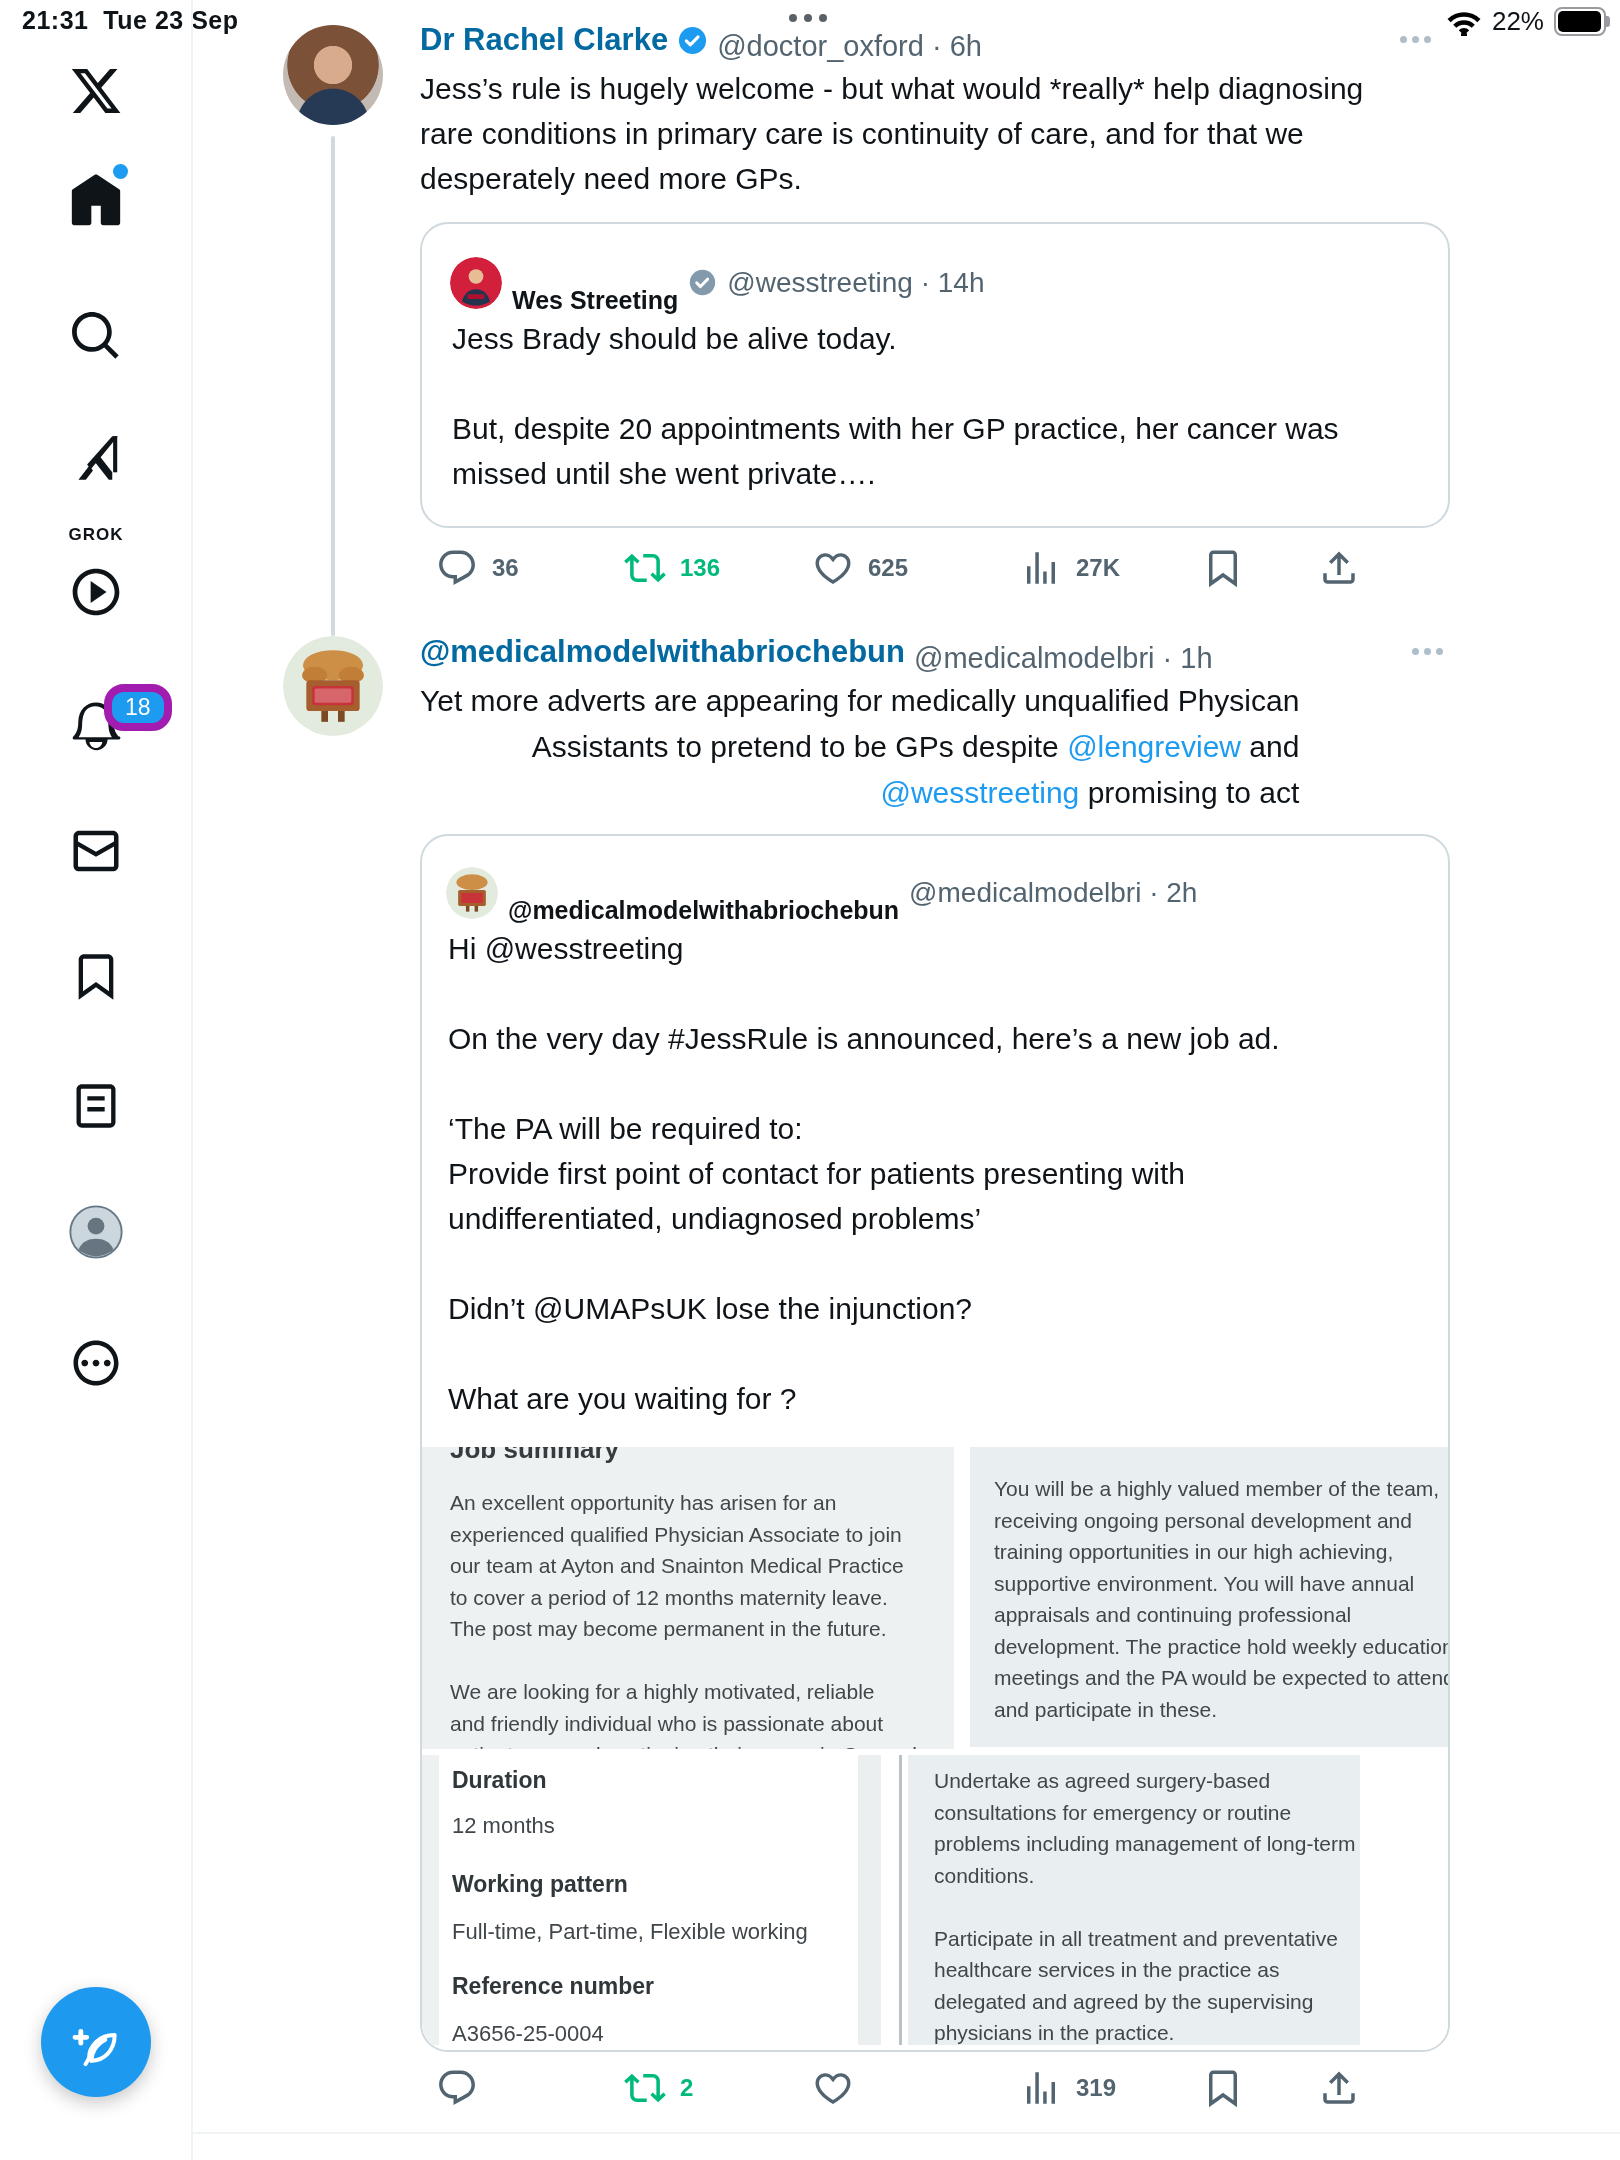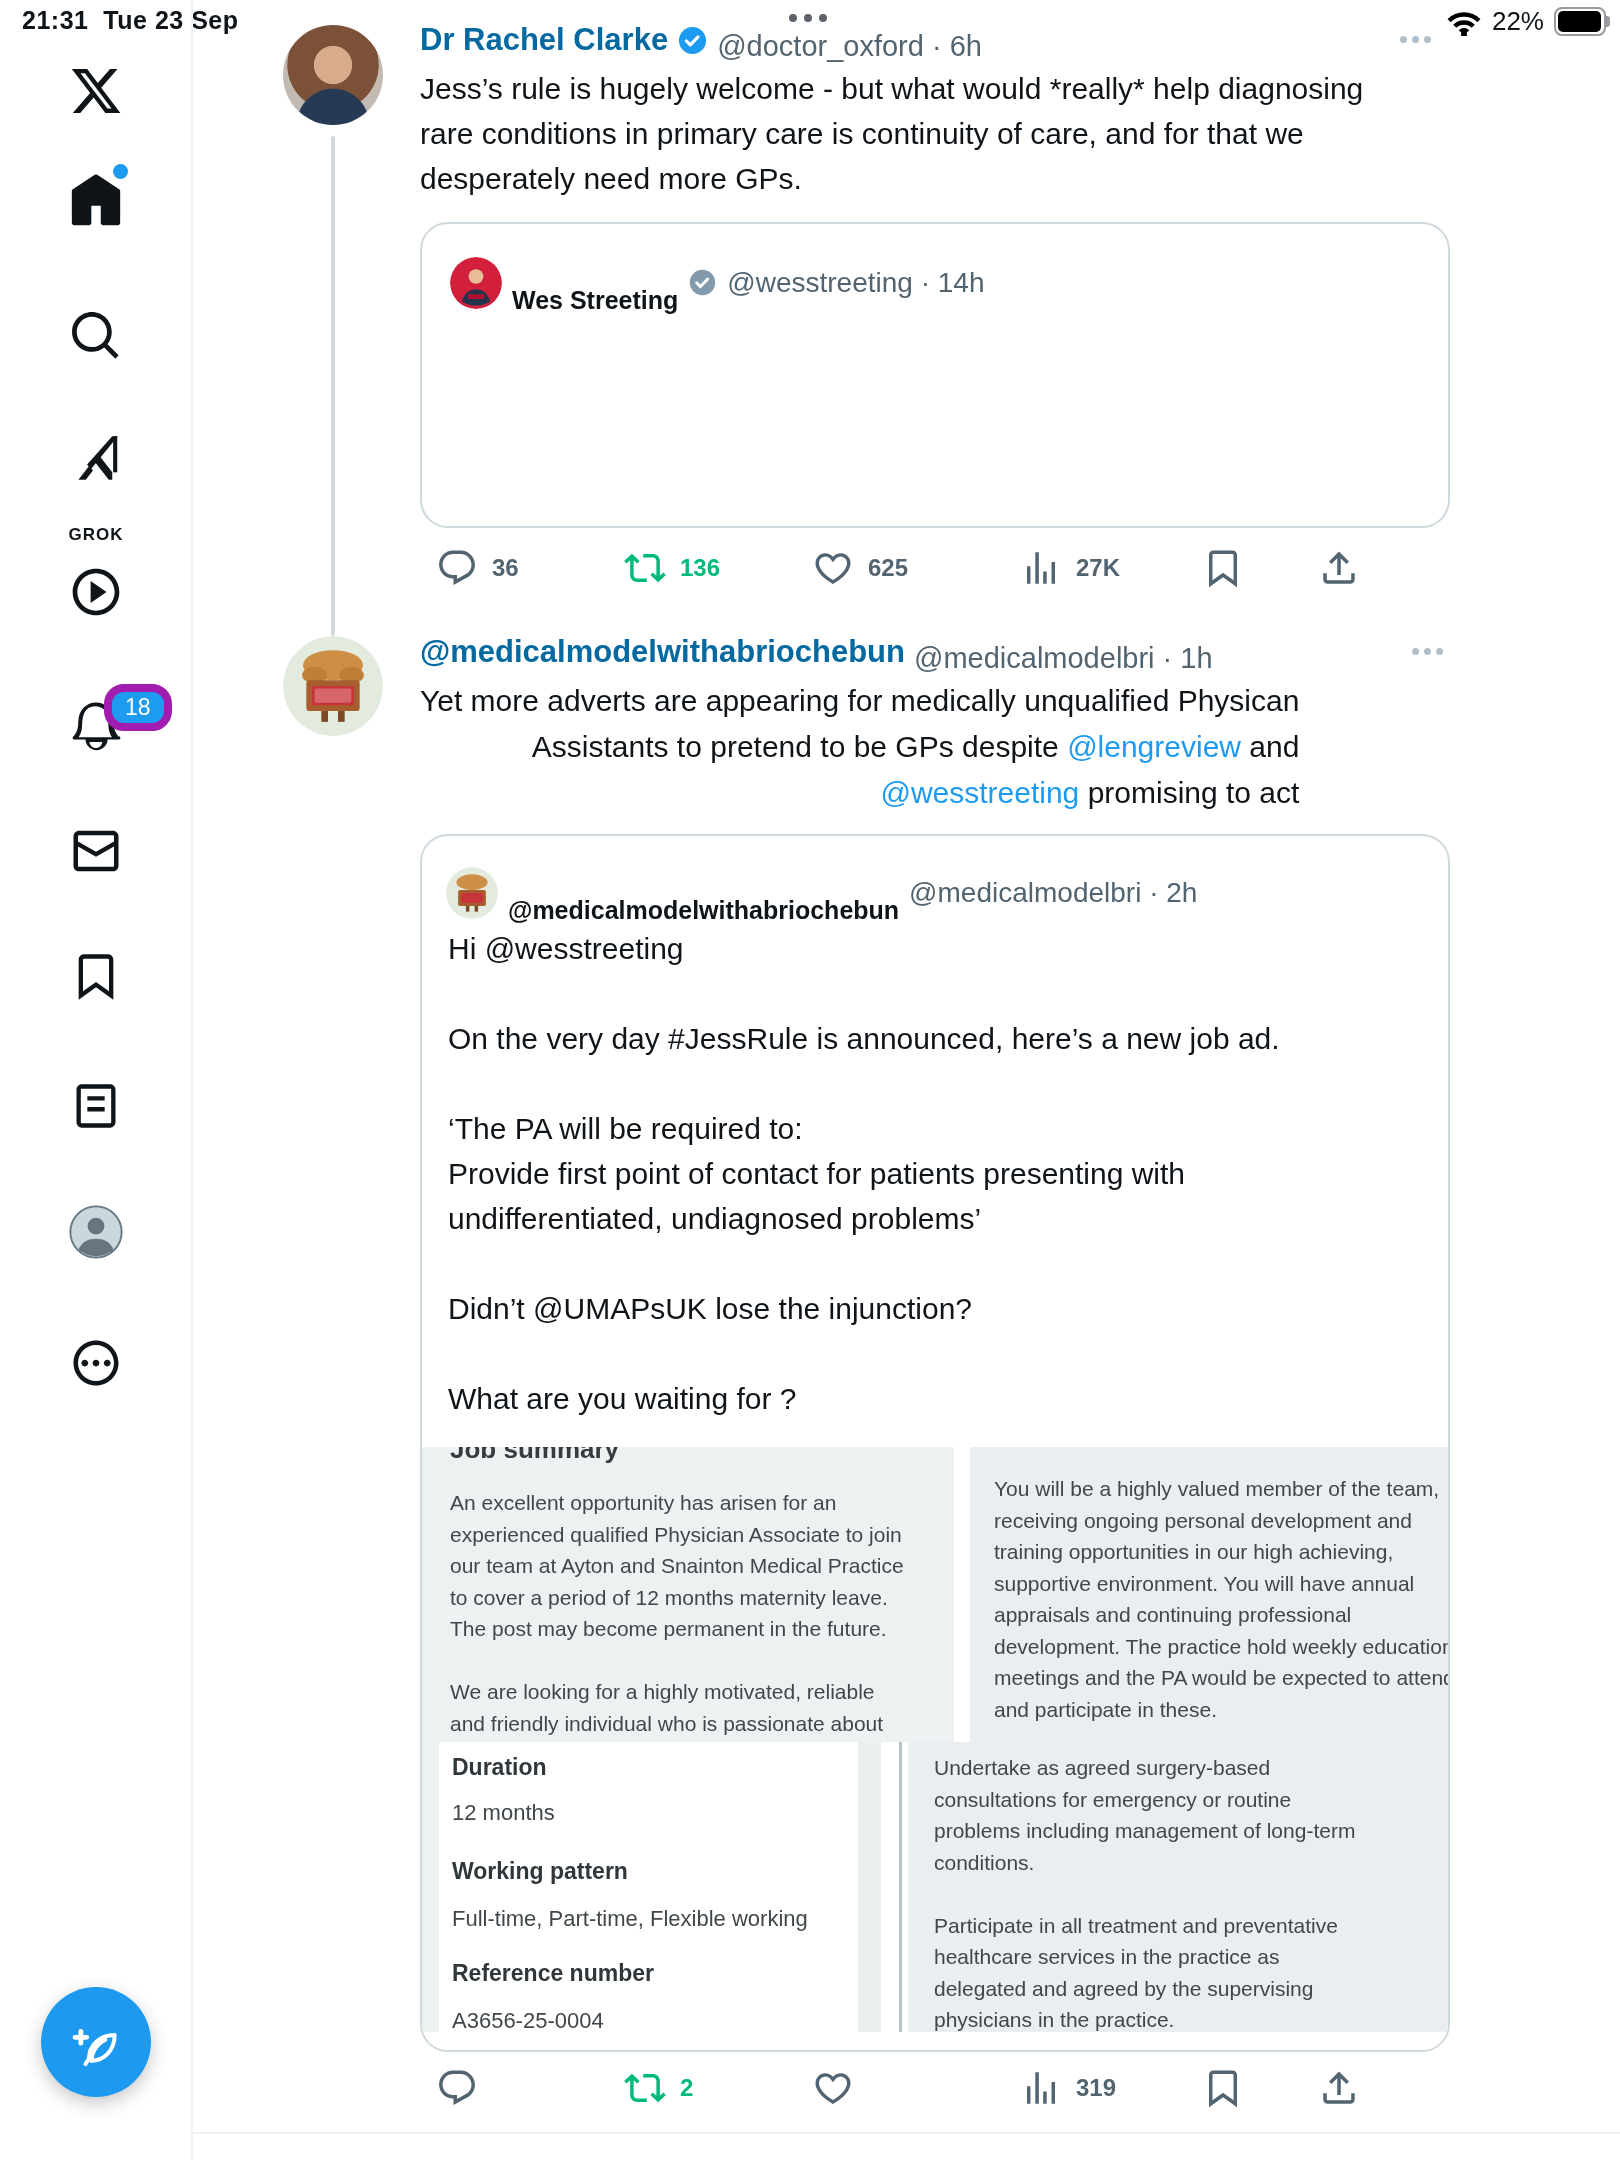--- a/index.html
+++ b/index.html
@@ -208,20 +208,24 @@
       </span>
       <span class="q-name">Wes Streeting</span>
       <span>
         <svg width="29" height="29" viewBox="0 0 24 24">
             <circle cx="12" cy="12" r="10.5" fill="#829aab"></circle>
             <path d="M7.2 12.3l3.1 3.1 6-6.2" stroke="#fff" stroke-width="2.4" fill="none" stroke-linecap="round" stroke-linejoin="round"></path>
           </svg>
       </span>
       <span class="q-handle">@wesstreeting · 14h</span>
     </div>
+    <div class="q-text" style="position:absolute;left:30px;top:92px;">Jess Brady should be alive today.
+
+But, despite 20 appointments with her GP practice, her cancer was
+missed until she went private….</div>
   </div>
 
   <div class="abs eng-row" style="top:538px;">
     <div class="eng" style="left:16px;">
       <svg width="42" height="42" viewBox="0 0 24 24" fill="#536471">
           <path d="M1.751 10c0-4.42 3.584-8 8.005-8h4.366c4.49 0 8.129 3.64 8.129 8.13 0 2.96-1.607 5.68-4.196 7.11l-8.054 4.46v-3.69h-.067c-4.49.1-8.183-3.51-8.183-8.01zm8.005-6c-3.317 0-6.005 2.69-6.005 6 0 3.37 2.77 6.08 6.138 6.01l.351-.01h1.761v2.3l5.087-2.81c1.951-1.08 3.163-3.13 3.163-5.36 0-3.39-2.744-6.13-6.129-6.13H9.756z"></path>
         </svg>
       <span class="cnt">36</span>
     </div>
     <div class="eng green" style="left:204px;">
@@ -327,21 +331,21 @@
         <div class="job-text" style="position:absolute;left:24px;top:26px;">You will be a highly valued member of the team,
 receiving ongoing personal development and
 training opportunities in our high achieving,
 supportive environment. You will have annual
 appraisals and continuing professional
 development. The practice hold weekly education
 meetings and the PA would be expected to attend
 and participate in these.</div>
       </div>
 
-      <div class="jpanel" style="left:0;top:295px;width:1026px;height:290px;background:#fff;">
+      <div class="jpanel" style="left:0;top:308px;width:938px;height:290px;background:#fff;">
         <div style="position:absolute;left:0;top:0;width:17px;height:290px;background:#eef1f1;"></div>
         <div style="position:absolute;left:436px;top:0;width:23px;height:290px;background:#eceff0;"></div>
         <div style="position:absolute;left:477px;top:0;width:3px;height:290px;background:#b9c2c6;"></div>
         <div style="position:absolute;left:486px;top:0;width:540px;height:290px;background:#e9eef0;"></div>
 
         <div class="job-lbl" style="position:absolute;left:30px;top:12px;">Duration</div>
         <div class="job-val" style="position:absolute;left:30px;top:58px;">12 months</div>
         <div class="job-lbl" style="position:absolute;left:30px;top:116px;">Working pattern</div>
         <div class="job-val" style="position:absolute;left:30px;top:164px;">Full-time, Part-time, Flexible working</div>
         <div class="job-lbl" style="position:absolute;left:30px;top:218px;">Reference number</div>

